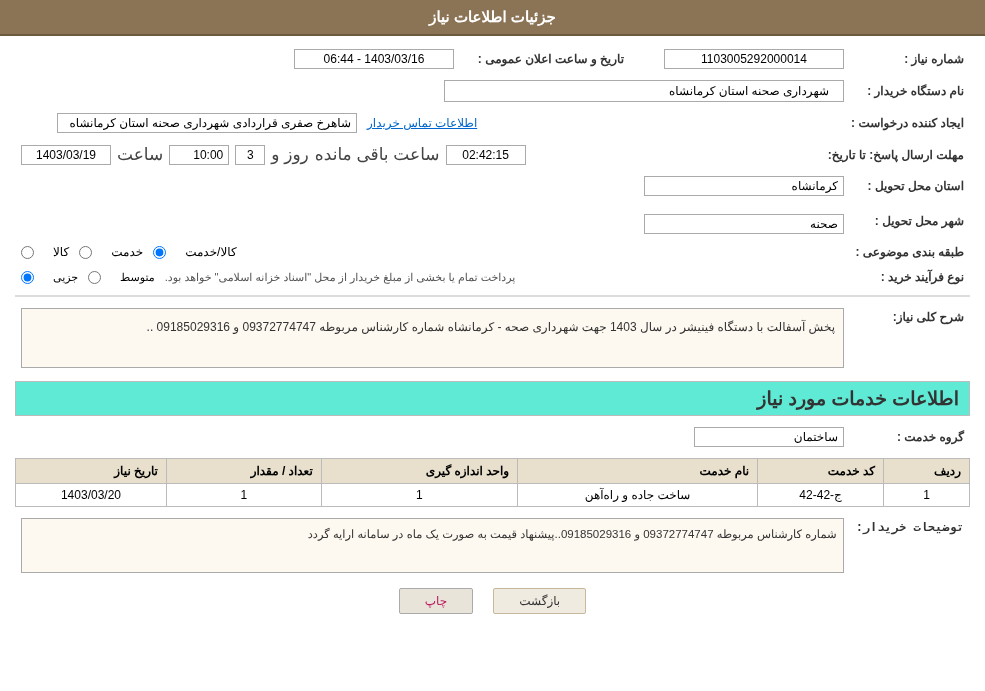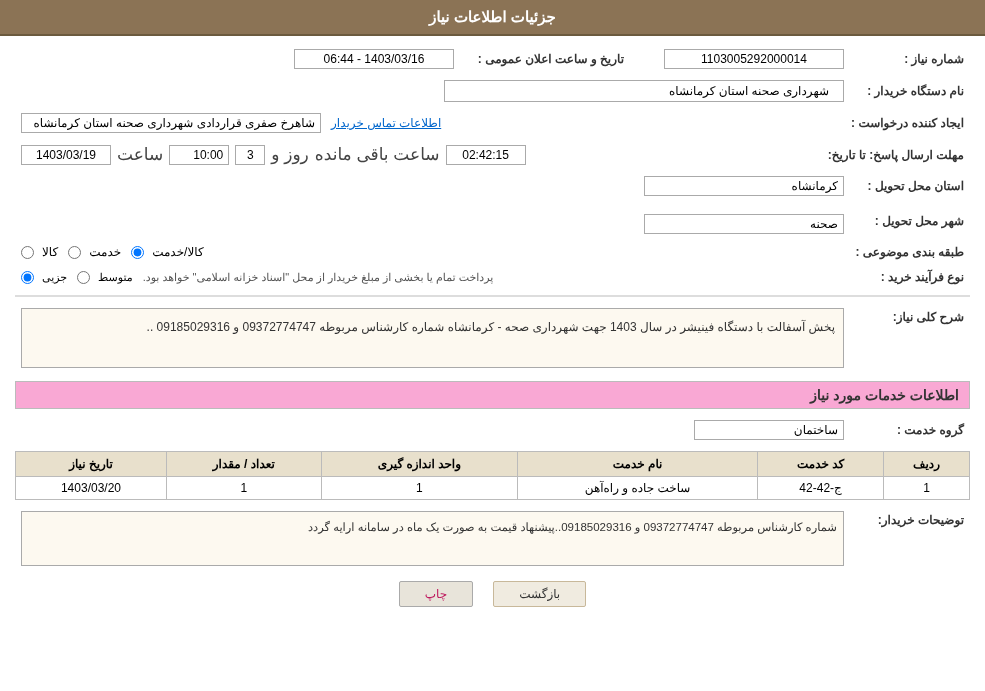--- a/index.html
+++ b/index.html
@@ -22,27 +22,27 @@
       padding: 8px 0;
       font-size: 15px;
       font-weight: bold;
       border-bottom: 2px solid #6b5a3e;
     }
     .content-area {
       padding: 10px 15px;
       background: #fff;
     }
     .section-title {
-      background: #f9a8d4;
+      background: #5eead4;
       color: #333;
       padding: 5px 10px;
       font-weight: bold;
       margin: 10px 0 8px 0;
       border: 1px solid #bbb;
-      font-size: 14px;
+      font-size: 19px;
     }
     .info-table {
       width: 100%;
       border-collapse: collapse;
       margin-bottom: 5px;
     }
     .info-table td {
       padding: 3px 6px;
       vertical-align: middle;
     }
@@ -83,21 +83,21 @@
     }
     .radio-group {
       display: flex;
       gap: 10px;
       justify-content: flex-end;
       align-items: center;
     }
     .radio-item {
       display: flex;
       align-items: center;
-      gap: 8px;
+      gap: 19px;
     }
     .process-types {
       display: flex;
       gap: 10px;
       justify-content: flex-end;
       align-items: center;
       font-size: 11px;
     }
     .description-box {
       border: 1px solid #aaa;
@@ -112,21 +112,21 @@
     }
     .services-table {
       width: 100%;
       border-collapse: collapse;
       margin: 8px 0;
     }
     .services-table th {
       background: #e8e0cc;
       border: 1px solid #bbb;
       padding: 5px 8px;
-      text-align: center;
+      text-align: right;
       font-weight: bold;
     }
     .services-table td {
       border: 1px solid #bbb;
       padding: 4px 8px;
       text-align: center;
     }
     .services-table tr:nth-child(even) td {
       background: #fafafa;
     }
@@ -209,21 +209,21 @@
     </tbody>
       </table>
 
     <table class="info-table">
       <tbody>
           <tr>
         <td class="label-cell" style="width:120px;">ایجاد کننده درخواست :</td>
         <td class="value-cell">
           <div style="display:flex; align-items:center; gap:10px; justify-content:flex-end;">
             <span class="link-style">اطلاعات تماس خریدار</span>
-            <div class="input-box" style="min-width:300px;text-align:right;">شاهرخ صفری قراردادی شهرداری صحنه استان کرمانشاه</div>
+            <div class="input-box" style="min-width:300px;text-align:right;margin-left:36px;">شاهرخ صفری قراردادی شهرداری صحنه استان کرمانشاه</div>
           </div>
         </td>
       </tr>
     </tbody>
       </table>
 
     <table class="info-table">
       <tbody>
           <tr>
         <td class="label-cell" style="width:120px;">مهلت ارسال پاسخ: تا تاریخ:</td>
@@ -354,21 +354,21 @@
             <td>1</td>
             <td>1</td>
             <td>1403/03/20</td>
           </tr>
         </tbody>
     </table>
 
     <table class="info-table" style="margin-top:8px;">
       <tbody>
           <tr>
-        <td class="label-cell" style="width:120px; vertical-align:top; padding-top:5px;">توضیحات خریدار:</td>
+        <td class="label-cell" style="width:120px; vertical-align:top; padding-top:5px;font-family:Liberation Mono, monospace;">توضیحات خریدار:</td>
         <td class="value-cell">
           <div class="notes-box">شماره کارشناس مربوطه 09372774747 و 09185029316..پیشنهاد قیمت به صورت یک ماه در سامانه ارایه گردد</div>
         </td>
       </tr>
     </tbody>
       </table>
 
     <div class="buttons-row">
       <button class="btn btn-back">بازگشت</button>
       <button class="btn btn-print">چاپ</button>

